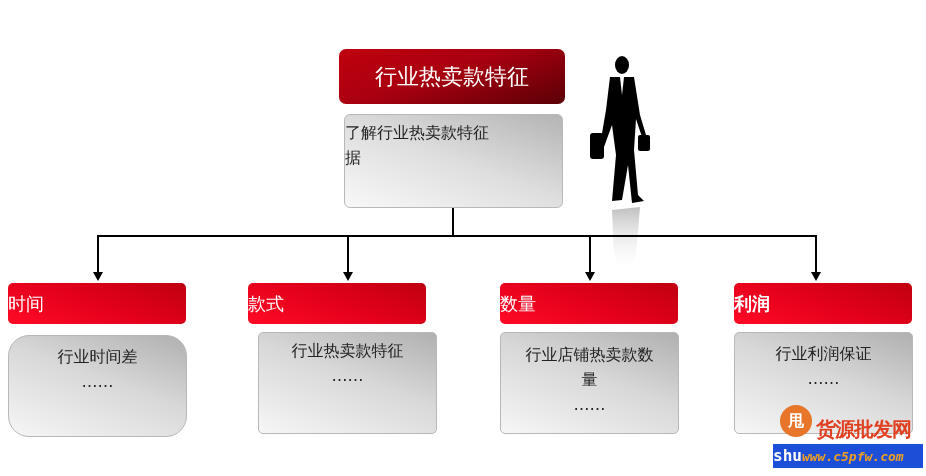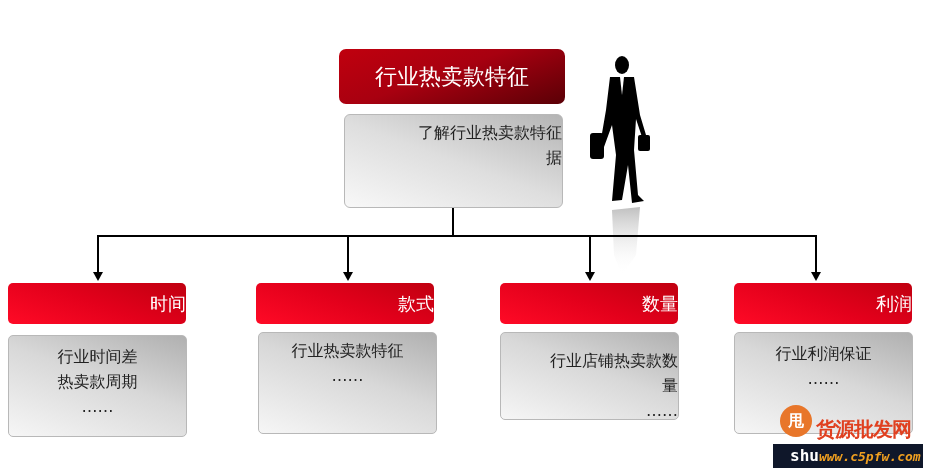--- a/index.html
+++ b/index.html
@@ -5,34 +5,34 @@
   * { margin:0; padding:0; box-sizing:border-box; }
   body { width:926px; height:476px; background:#ffffff; position:relative; overflow:hidden;
          font-family:"DejaVu Sans","Liberation Sans",sans-serif; }
   .abs { position:absolute; }
   .title-box { left:339px; top:49px; width:226px; height:55px; border-radius:7px;
     background:linear-gradient(160deg,#c0000e 0%,#a80010 45%,#5a0006 100%);
     color:#fff; font-size:22px; display:flex; align-items:center; justify-content:center; }
   .desc-box { left:344px; top:114px; width:219px; height:94px; border-radius:6px;
     border:1px solid #b8b8b8;
     background:linear-gradient(200deg,#b4b4b4 0%,#dedede 50%,#f8f8f8 100%);
-    color:#222; font-size:16px; line-height:25px; text-align:right; padding-top:5px; }
+    color:#222; font-size:16px; line-height:25px; text-align:left; padding-top:5px; }
   .cat-head { height:41px; border-radius:5px;
     background:linear-gradient(200deg,#c00010 0%,#e3001b 50%,#ff0a26 100%);
-    color:#fff; font-size:18px; display:flex; align-items:center; justify-content:flex-end; }
+    color:#fff; font-size:18px; display:flex; align-items:center; justify-content:flex-start; }
   .cat-body { border-radius:5px; border:1px solid #b8b8b8;
     background:linear-gradient(200deg,#b0b0b0 0%,#d8d8d8 45%,#f6f6f6 100%);
     color:#222; font-size:16px; line-height:25px; text-align:center; padding-top:8px; }
   .hline { background:#000; height:1.5px; }
   .vline { background:#000; width:1.5px; }
   .arrow { width:0; height:0; border-left:5px solid transparent; border-right:5px solid transparent;
     border-top:9px solid #000; }
   .watermark-top { left:780px; top:400px; width:140px; height:42px; }
-  .watermark-bot { left:773px; top:444px; width:150px; height:24px; background:#0f172a;
-    color:#fff; font-size:16px; font-weight:bold; padding-left:17px; line-height:24px;
+  .watermark-bot { left:773px; top:444px; width:150px; height:24px; background:#1d4ed8;
+    color:#fff; font-size:16px; font-weight:bold; padding-left:0; line-height:24px;
     font-family:"DejaVu Sans Mono","Liberation Mono",monospace; }
   .wm-sub { color:#f0a020; font-size:13px; font-style:italic; }
 </style>
 </head>
 <body>
 
 <div class="abs title-box">
   <span>行业热卖款特征</span>
 </div>
 
@@ -67,44 +67,43 @@
 
 <div class="abs vline" style="left:589px;top:235px;height:38px;"></div>
 <div class="abs arrow" style="left:585px;top:272px;"></div>
 
 <div class="abs vline" style="left:815px;top:235px;height:38px;"></div>
 <div class="abs arrow" style="left:811px;top:272px;"></div>
 
 <div class="abs cat-head" style="left:8px;top:283px;width:178px;">
   <span>时间</span>
 </div>
-<div class="abs cat-body" style="left:8px;top:335px;width:179px;height:102px;">
+<div class="abs cat-body" style="left:8px;top:335px;width:179px;height:102px;border-radius:21px;">
   <div>行业时间差</div>
-  <div>热卖款周期</div>
   <div>……</div>
 </div>
 
-<div class="abs cat-head" style="left:256px;top:283px;width:178px;">
+<div class="abs cat-head" style="left:248px;top:283px;width:178px;">
   <span>款式</span>
 </div>
 <div class="abs cat-body" style="left:258px;top:332px;width:179px;height:102px;padding-top:5px;">
   <div>行业热卖款特征</div>
   <div>……</div>
 </div>
 
 <div class="abs cat-head" style="left:500px;top:283px;width:178px;">
   <span>数量</span>
 </div>
-<div class="abs cat-body" style="left:500px;top:332px;width:179px;height:88px;padding-top:15px;text-align:right;">
+<div class="abs cat-body" style="left:500px;top:332px;width:179px;height:102px;padding-top:9px;">
   <div>行业店铺热卖款数</div>
   <div>量</div>
   <div>……</div>
 </div>
 
-<div class="abs cat-head" style="left:734px;top:283px;width:178px;">
+<div class="abs cat-head" style="left:734px;top:283px;width:178px;font-weight:bold;">
   <span>利润</span>
 </div>
 <div class="abs cat-body" style="left:734px;top:332px;width:179px;height:102px;">
   <div>行业利润保证</div>
   <div>……</div>
 </div>
 
 <div class="abs watermark-top" style="display:flex;align-items:center;">
   <span style="display:inline-flex;width:32px;height:32px;border-radius:50%;background:#e8762a;color:#fff;font-size:16px;align-items:center;justify-content:center;font-weight:bold;">甩</span>
   <span style="color:#e04020;font-size:20px;font-weight:bold;margin-left:4px;letter-spacing:-1px;margin-top:16px;">货源批发网</span>

